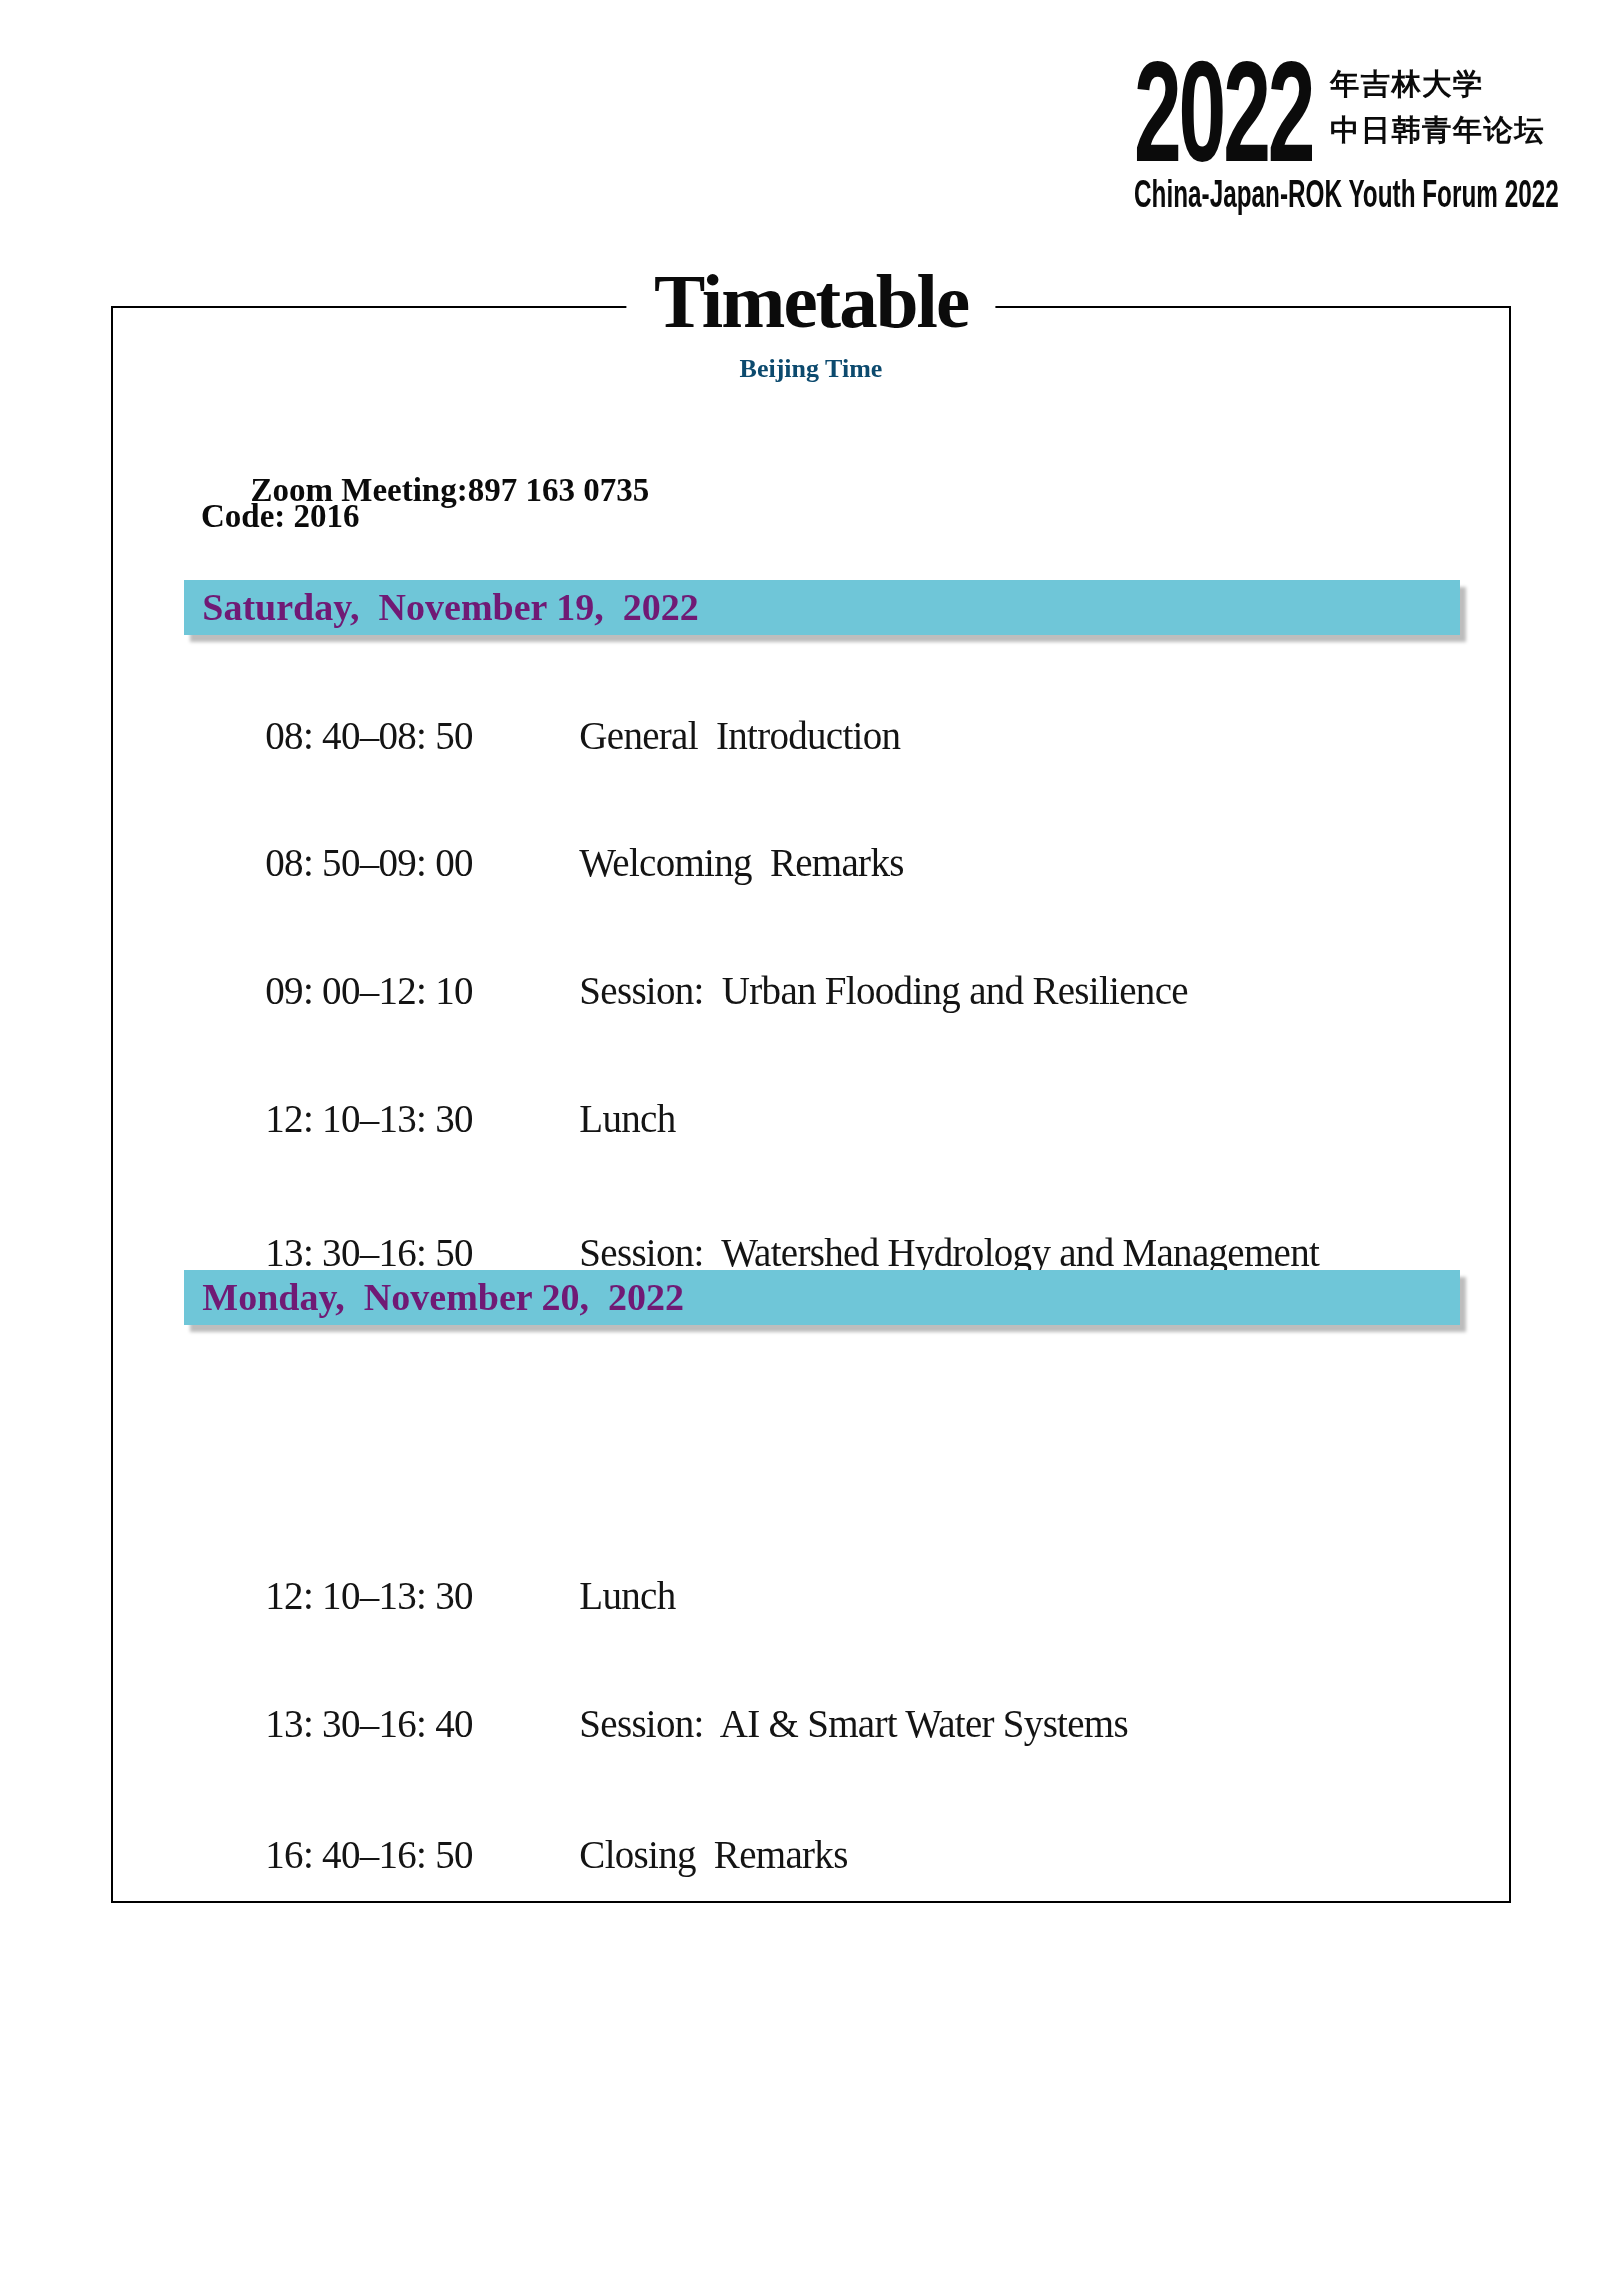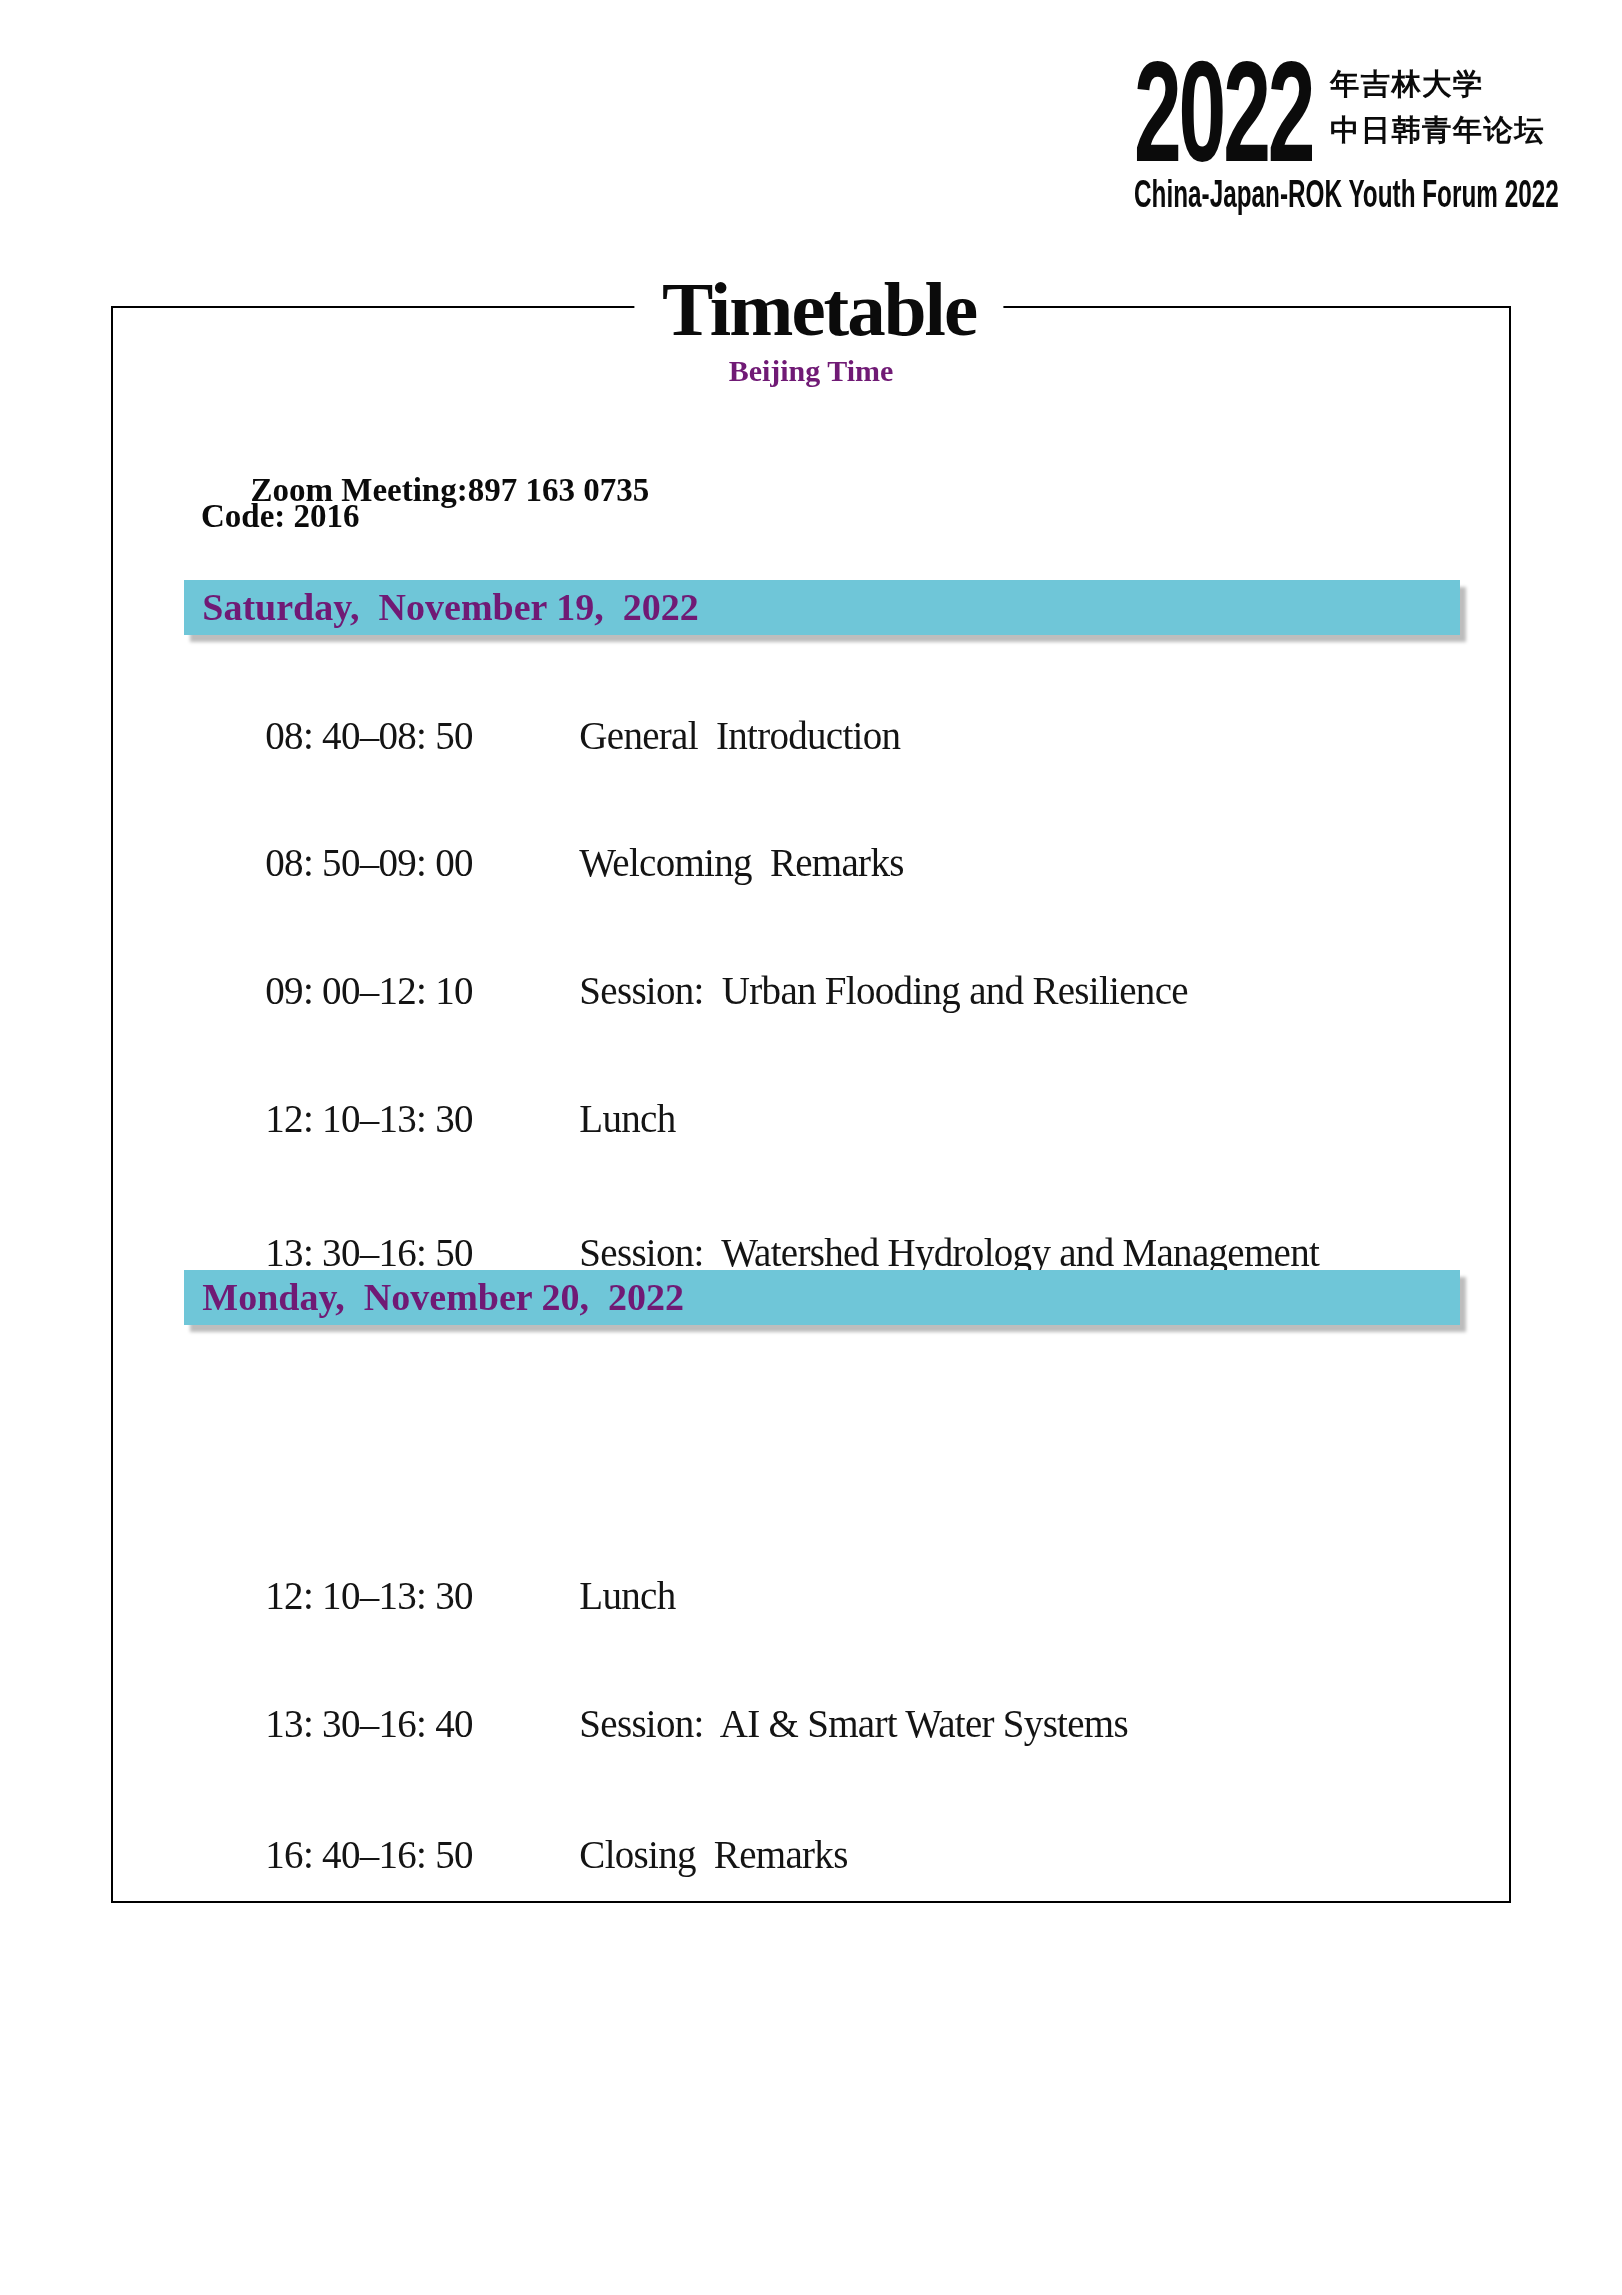--- a/index.html
+++ b/index.html
@@ -63,40 +63,40 @@
     height: 1597px;
     border: 2.6px solid #000000;
   }
 
   
   .page-title {
     position: absolute;
     top: -50px;
     left: 50%;
     transform: translateX(-50%);
-    margin: 8px;
+    margin: 0;
     background: #ffffff;
     padding: 0 27.5px;
     font-size: 77px;
     line-height: 1.12;
     font-weight: 700;
     letter-spacing: -2px;
     white-space: nowrap;
     color: #0b0b0b;
   }
 
   .subtitle {
     position: absolute;
     top: 46px;
     left: 0;
     width: 100%;
     text-align: center;
-    font-size: 30px;
-    font-weight: 700;
-    color: #701a75;
+    font-size: 26px;
+    font-weight: 700;
+    color: #0c4a6e;
   }
 
   .meeting-line {
     position: absolute;
     left: 88px;
     top: 127px;
     font-size: 33px;
     font-weight: 700;
     white-space: pre;
     color: #0b0b0b;

